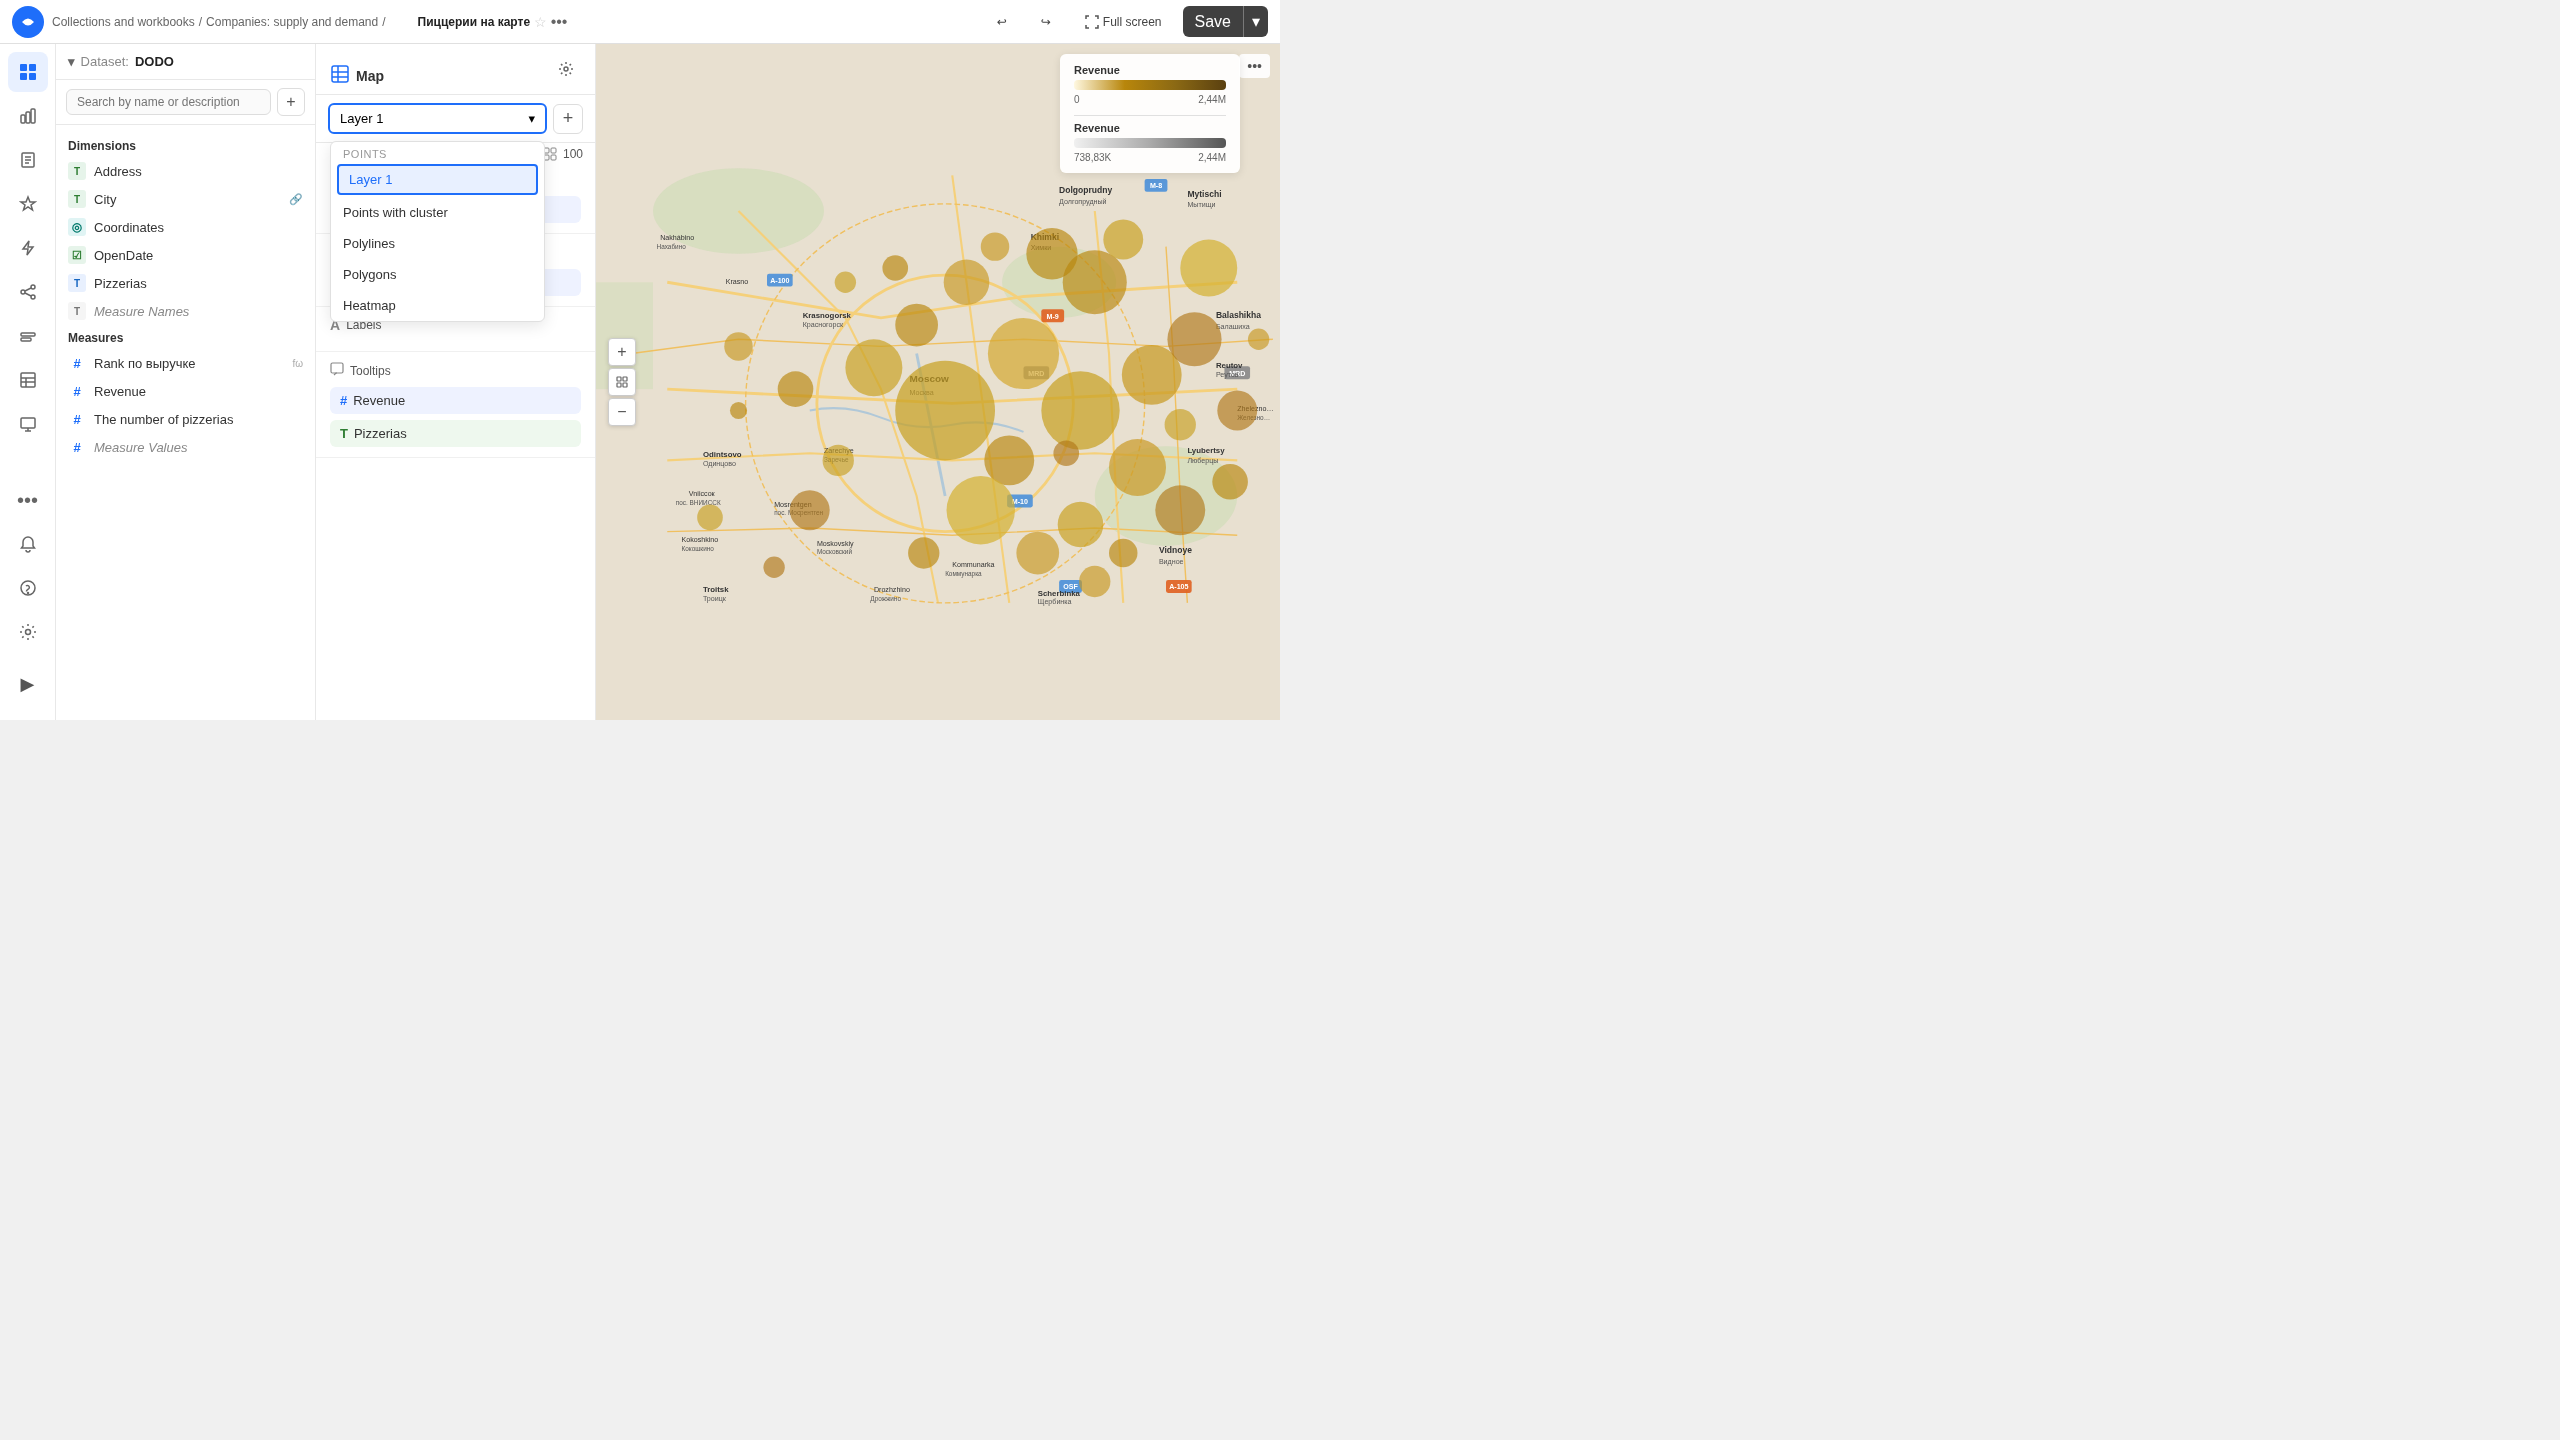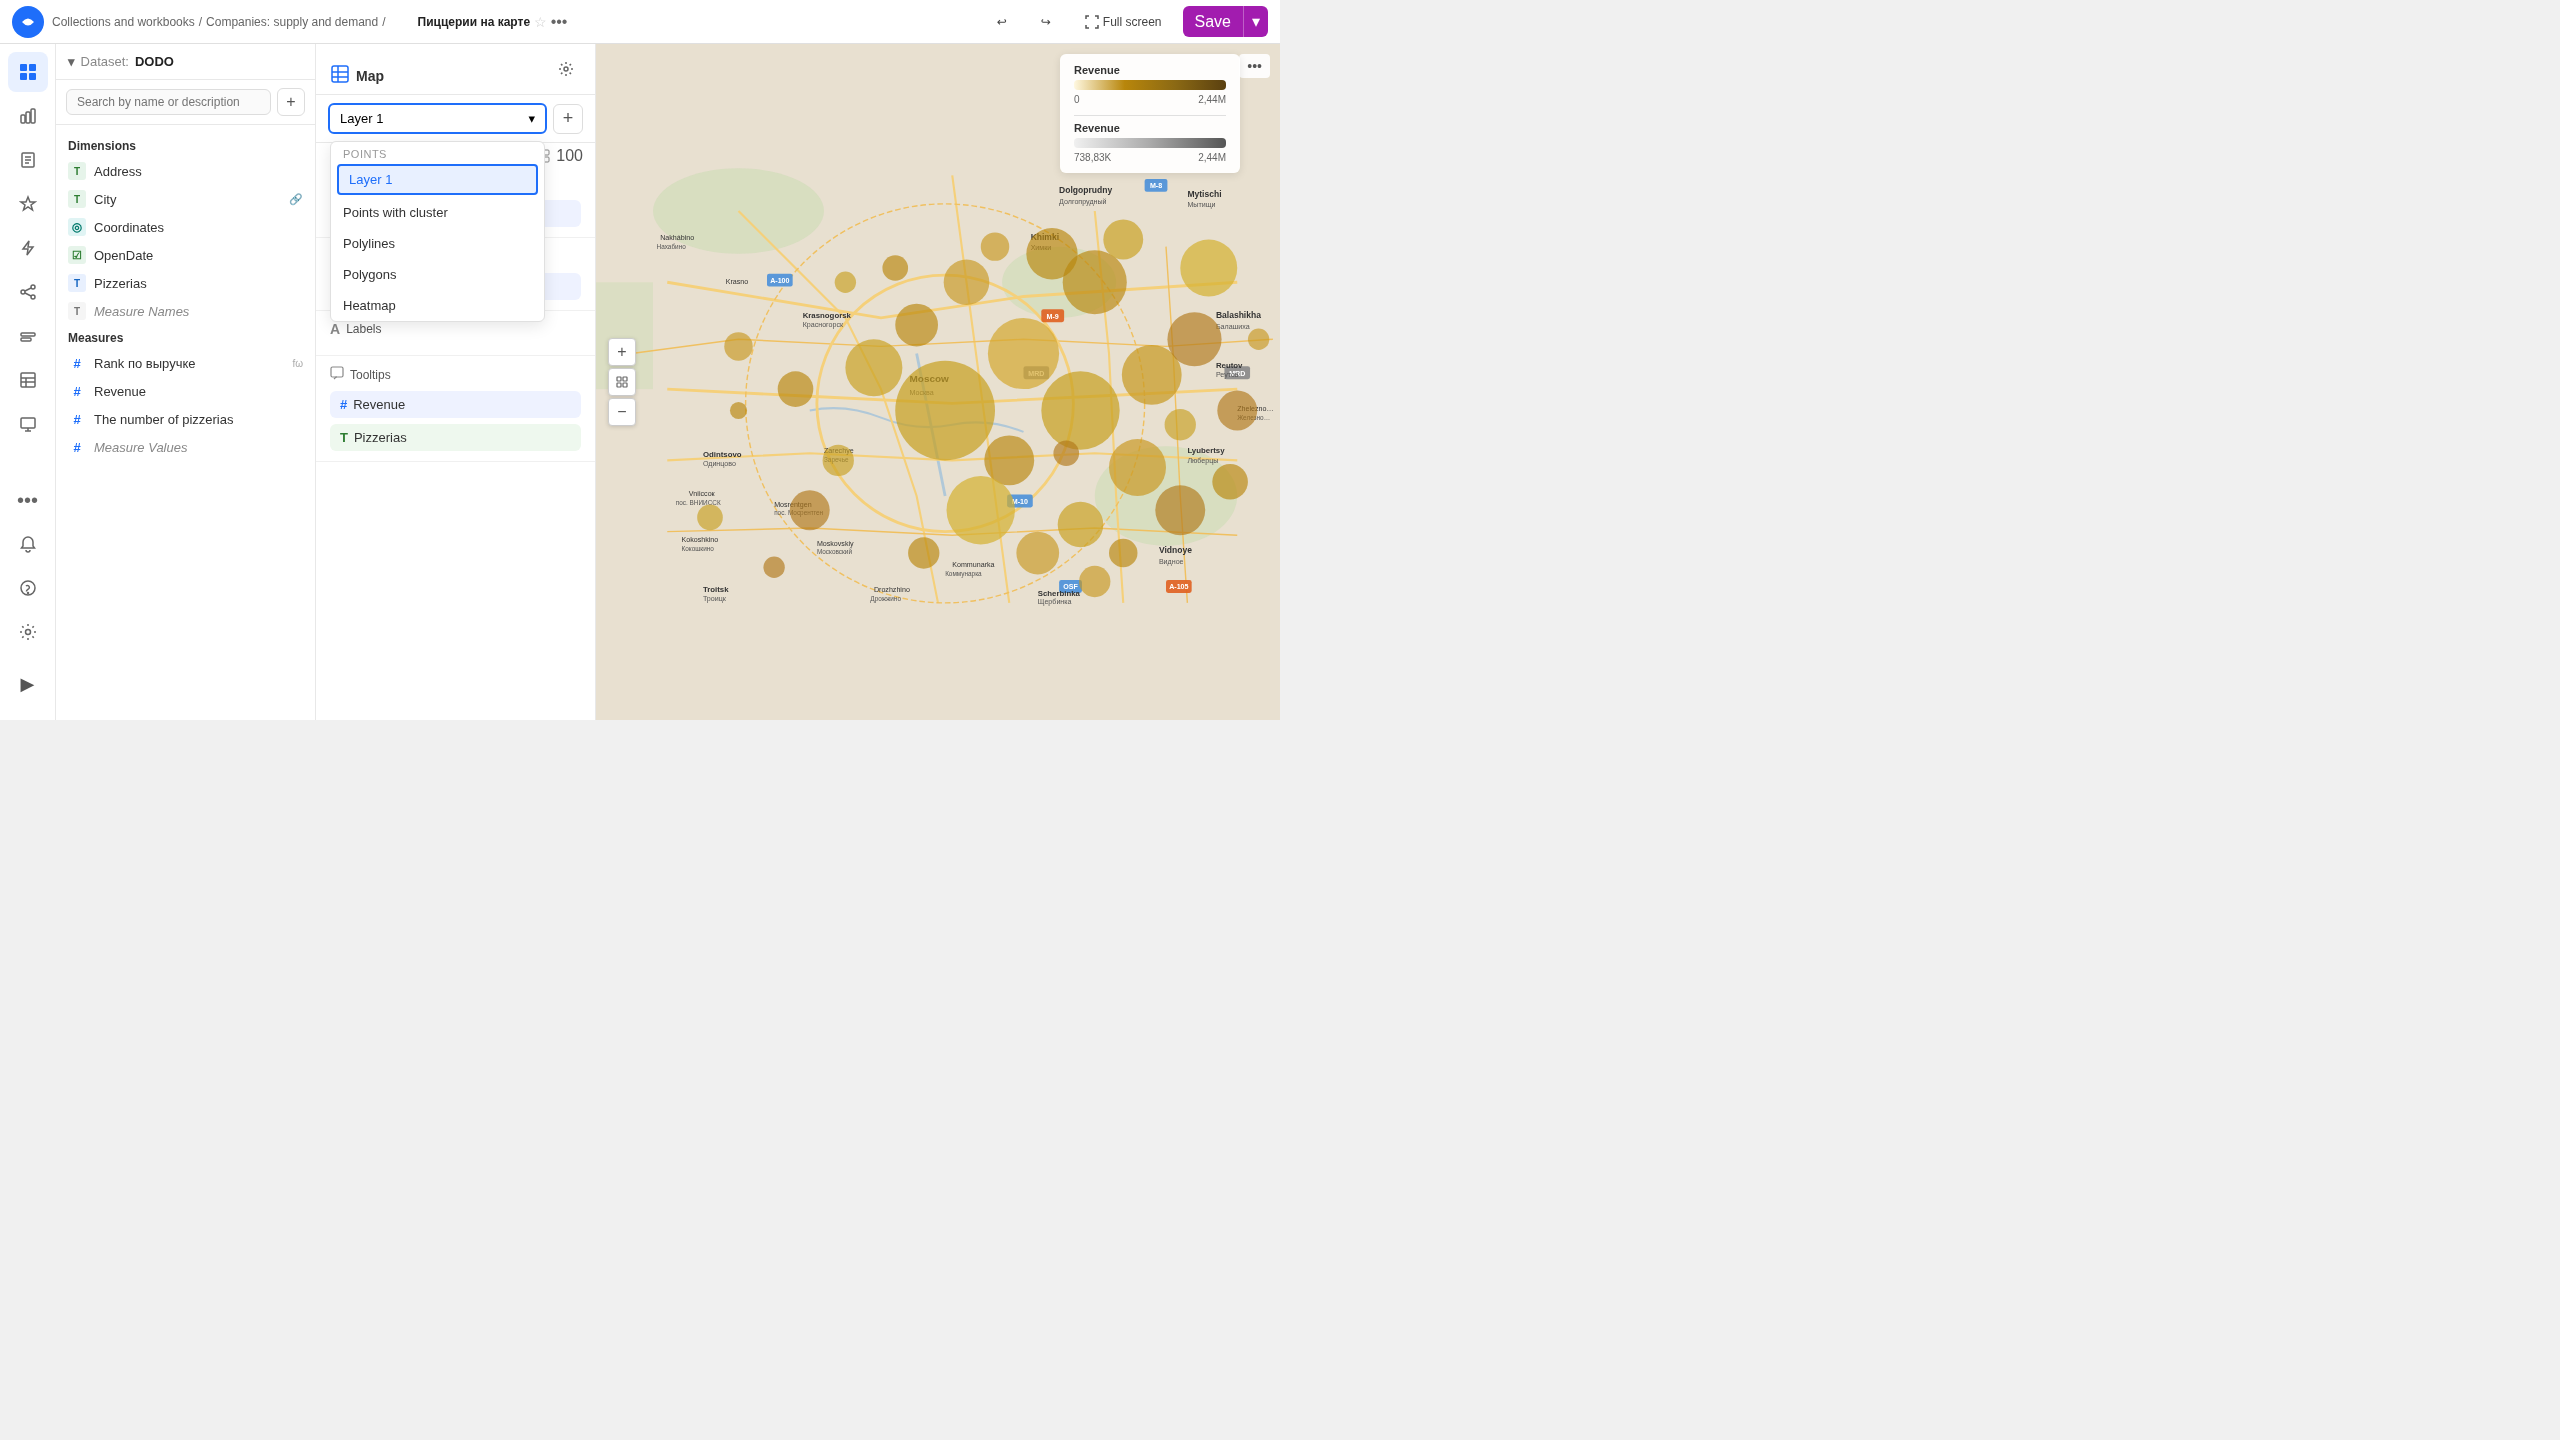--- a/index.html
+++ b/index.html
@@ -39,21 +39,21 @@
     }
     .topbar-btn {
       display: flex; align-items: center; gap: 4px;
       padding: 6px 12px;
       border-radius: 6px;
       font-size: 12px;
       cursor: pointer;
       border: 1px solid transparent;
     }
     .btn-ghost { background: transparent; color: #444; border-color: transparent; }
-    .btn-primary-split { background: #a21caf; color: white; border-color: #1e6efa; padding: 0; display: flex; }
+    .btn-primary-split { background: #404040; color: white; border-color: #1e6efa; padding: 0; display: flex; }
     .btn-primary-split .main-part { padding: 6px 12px; }
     .btn-primary-split .arrow-part { padding: 6px 8px; border-left: 1px solid rgba(255,255,255,0.3); }
 
     .main-content {
       display: flex;
       flex: 1;
       overflow: hidden;
     }
 
     
@@ -314,21 +314,21 @@
     .field-pill .hash { color: #1e6efa; font-weight: bold; }
     .opacity-row {
       display: flex;
       align-items: center;
       justify-content: flex-end;
       gap: 6px;
       font-size: 12px;
       color: #555;
     }
     .opacity-value {
-      font-size: 16px;
+      font-size: 12px;
       color: #555;
     }
 
     
     .map-area {
       flex: 1;
       position: relative;
       overflow: hidden;
     }
     .map-bg {

